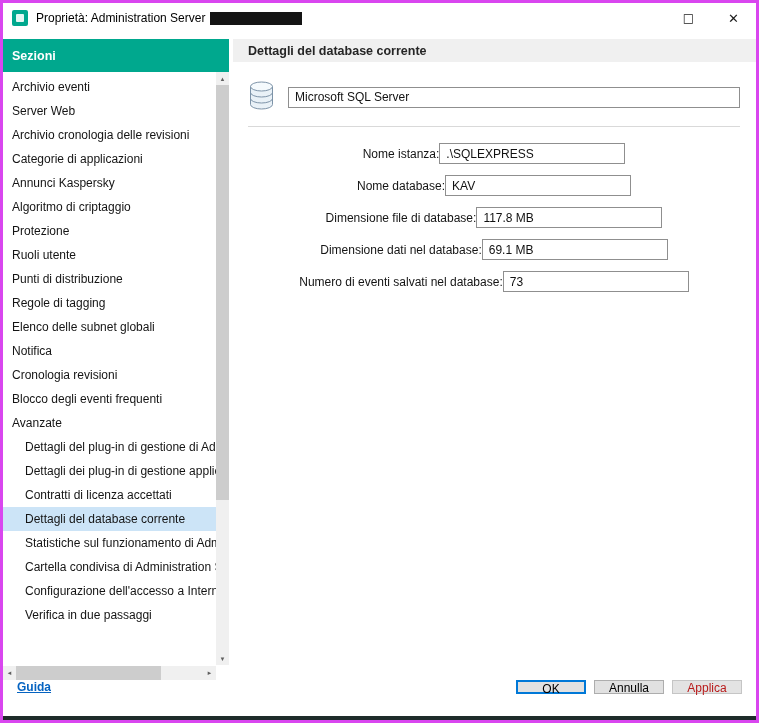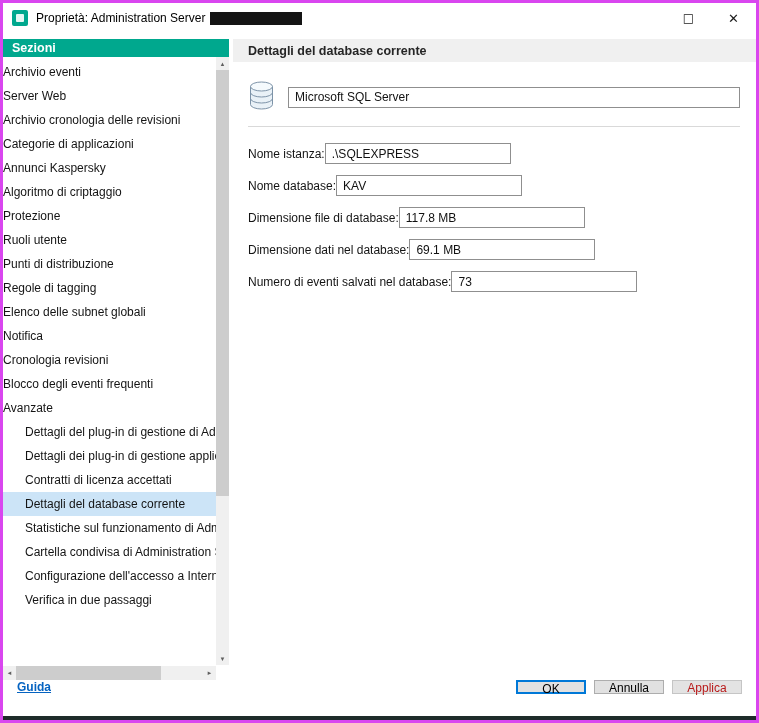--- a/index.html
+++ b/index.html
@@ -38,27 +38,27 @@
     font-family:"DejaVu Sans", sans-serif;
   }
   .win-btn.close { font-size:13px; }
 
   
   .body-row { display:flex; height:647px; }
 
   
   .sidebar { width:226px; padding-top:6px; display:flex; flex-direction:column; flex:0 0 auto; }
   .sidebar-header {
-    height:18px; background:#00A88E; color:#ffffff; font-weight:bold;
+    height:33px; background:#00A88E; color:#ffffff; font-weight:bold;
     font-size:12.5px; display:flex; align-items:center; padding-left:9px;
   }
   .sidebar-main { flex:1; display:flex; overflow:hidden; }
   .sidebar-list { flex:1; overflow:hidden; padding-top:3px; }
   .side-item {
-    height:24px; line-height:24px; 
+    height:24px; line-height:24px; padding-left:9px;
     white-space:nowrap; overflow:hidden; cursor:default; color:#141414;
   }
   .side-item.indent { padding-left:22px; }
   .side-item.selected { background:#cce4f7; }
 
   
   .vscroll {
     width:13px; background:#f0f0f0; display:flex; flex-direction:column;
     align-items:stretch; flex:0 0 auto;
   }
@@ -87,21 +87,21 @@
   .db-row { display:flex; align-items:center; }
   .db-icon { flex:0 0 auto; margin-right:13px; }
   .db-type-input {
     flex:1; height:21px; border:1px solid #8f8f8f; padding:0 6px;
     font-family:"Liberation Sans", sans-serif; font-size:12px; color:#111; background:#fff;
   }
 
   .separator { border:none; border-top:1px solid #d9d9d9; margin:12px 0 16px 0; }
 
   .form-row {
-    display:flex; align-items:center; justify-content:flex-start; margin-bottom:11px;
+    display:flex; align-items:center; justify-content:center; margin-bottom:11px;
   }
   .form-row label { font-size:12px; color:#141414; }
   .field-input {
     width:186px; height:21px; border:1px solid #8f8f8f; padding:0 6px;
     font-family:"Liberation Sans", sans-serif; font-size:12px; color:#111; background:#fff; flex:0 0 auto;
   }
 
   
   .footer {
     height:41px; display:flex; align-items:flex-start; padding:0 14px 6px 14px; background:#ffffff;

